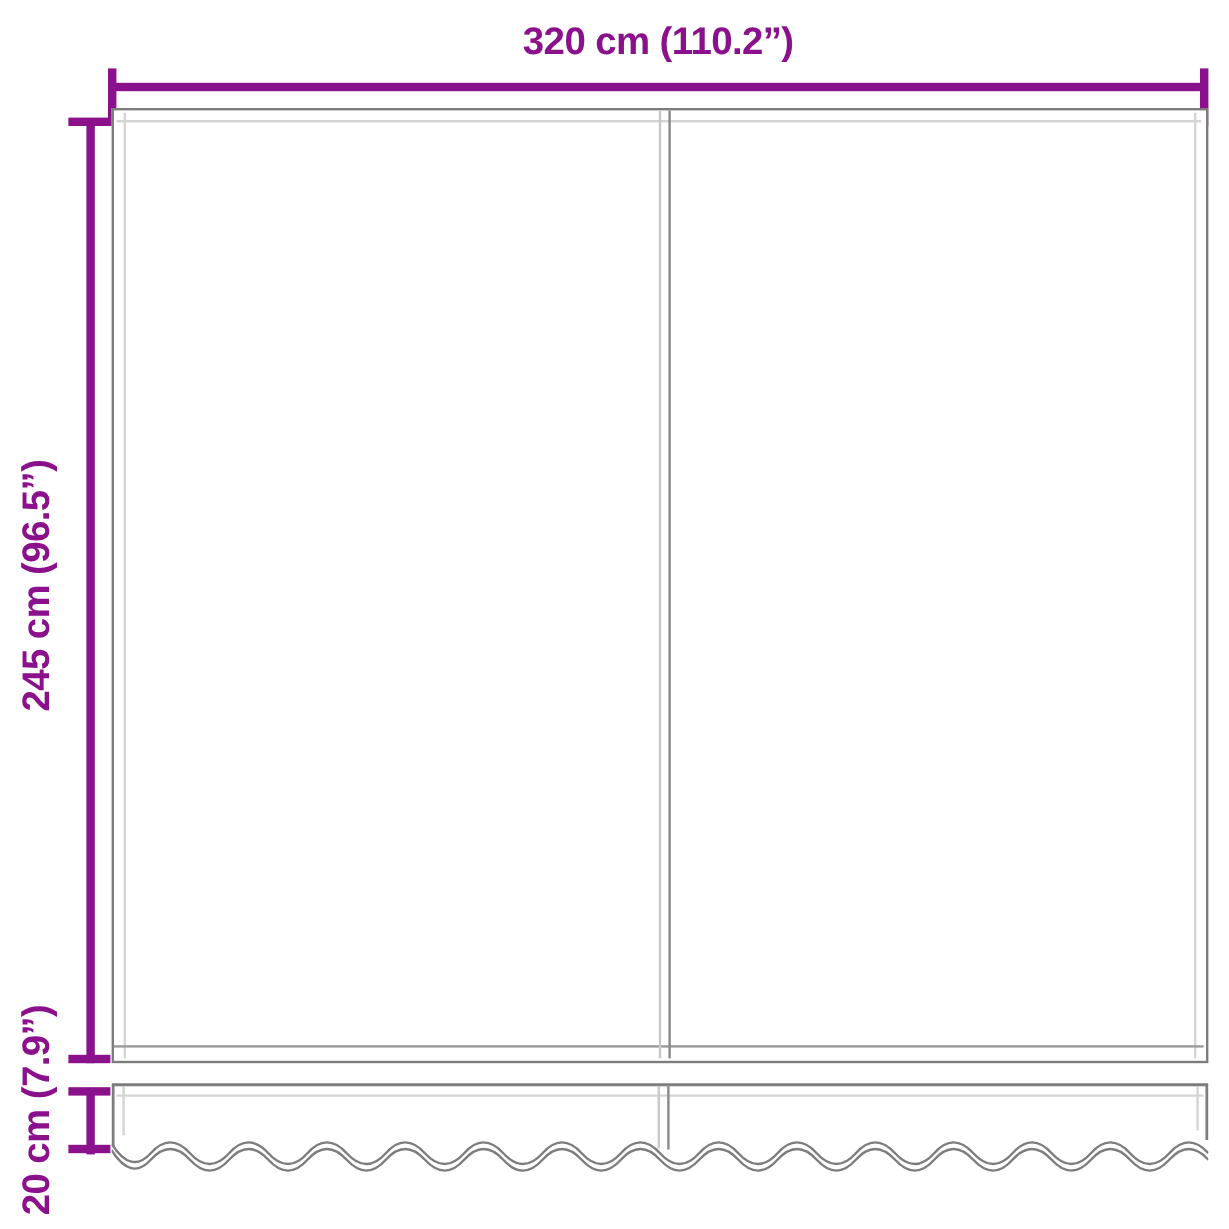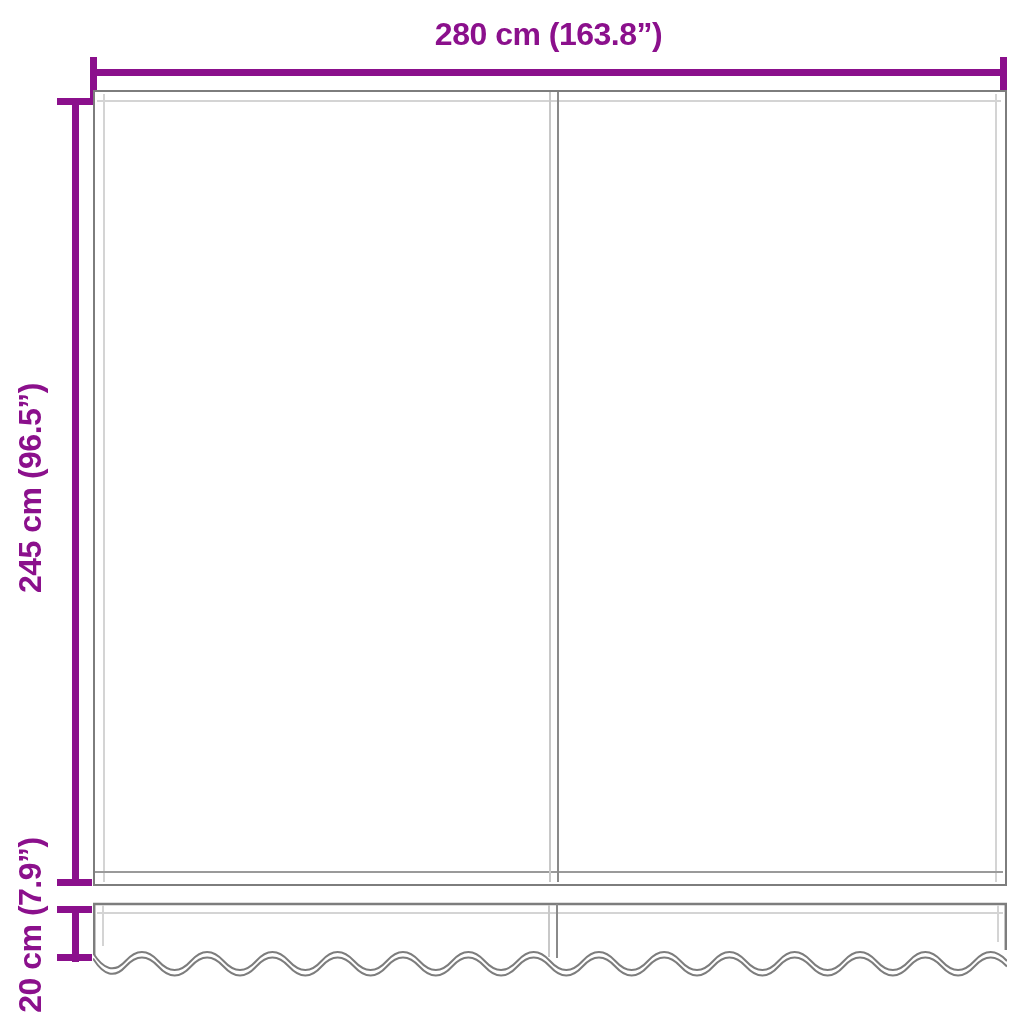--- a/index.html
+++ b/index.html
@@ -45,21 +45,21 @@
   #panel-bottom-hem{left:0px;bottom:11px;width:908px;height:2px;}
   #panel-seam-light{left:454px;top:0px;width:2px;height:790px;background:#c8c8c8;position:absolute;}
   #panel-seam-dark{left:462px;top:0px;width:2px;height:790px;background:#8a8a8a;position:absolute;}
   #valance-svg{left:93px;top:900px;}
 </style>
 </head>
 <body>
 
 <div class="abs" style="left:0;top:0;width:1024px;height:1024px;">
 
-  <div id="width-label" class="dim-text">280 cm (163.8”)</div>
+  <div id="width-label" class="dim-text">320 cm (110.2”)</div>
   <div id="width-dim-line" class="pline"></div>
   <div id="width-dim-tick-left" class="pline"></div>
   <div id="width-dim-tick-right" class="pline"></div>
 
   <div id="height-label" class="dim-text vlabel">245 cm (96.5”)</div>
   <div id="height-dim-line" class="pline"></div>
   <div id="height-dim-tick-top" class="pline"></div>
   <div id="height-dim-tick-bottom" class="pline"></div>
 
   <div id="valance-label" class="dim-text vlabel">20 cm (7.9”)</div>

